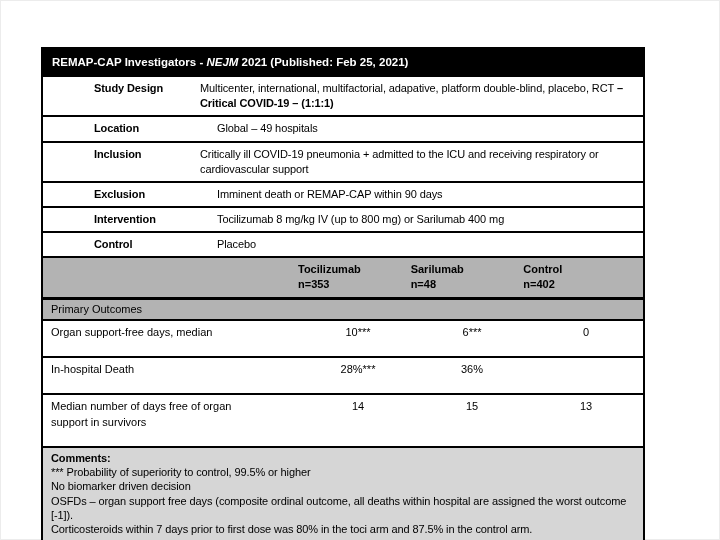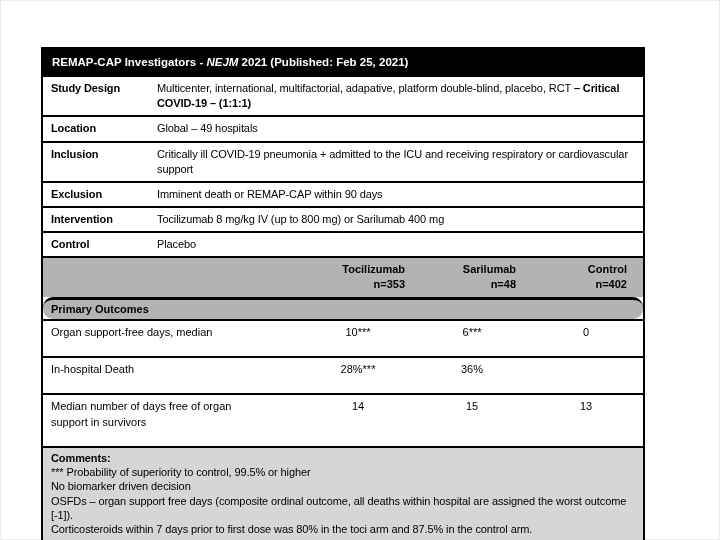--- a/index.html
+++ b/index.html
@@ -28,34 +28,35 @@
   }
   .italic{font-style:italic;}
   .b{font-weight:bold;}
   .info-row{
     display:flex; border-top:2px solid var(--border);
     font-size:11px; line-height:1.38; letter-spacing:-0.1px;
   }
   .info-label{
     flex:none; width:108px; font-weight:bold;
     padding:4px 4px 4px 8px;
+    margin-left:43px;
   }
   .info-text{flex:1; padding:4px 6px 4px 6px;}
-  .min1{min-height:22px;} .min2{min-height:40px;}
+  .min1{min-height:22px;gap:17px;} .min2{min-height:40px;}
   .cols-header{
     display:flex; background:var(--col-header-bg);
     border-top:2px solid var(--border);
     font-weight:bold; font-size:11px; line-height:1.35;
-    text-align:right; padding:4px 16px 5px 0; min-height:38px;
+    text-align:left; padding:4px 7px 5px 0; min-height:38px;
   }
   .col-spacer{width:43%;}
   .col-cell{width:19%;}
   .section-row{
     background:var(--section-bg); border-top:3px solid var(--border);
-    font-weight:bold; font-size:11px; padding:3px 8px 4px 8px; min-height:20px;border-radius:10px;
+    font-weight:normal; font-size:11px; padding:3px 8px 4px 8px; min-height:20px;
   }
   .outcome-row{
     display:flex; border-top:2px solid var(--border);
     font-size:11px; line-height:1.38; background:#fff;
   }
   .outcome-label{width:43%; padding:4px 36px 16px 8px;}
   .outcome-val{width:19%; text-align:center; padding:4px 0;}
   .notes{
     background:var(--notes-bg); border-top:2px solid var(--border);
     font-size:11px; line-height:1.3; padding:3px 8px 5px 8px;

